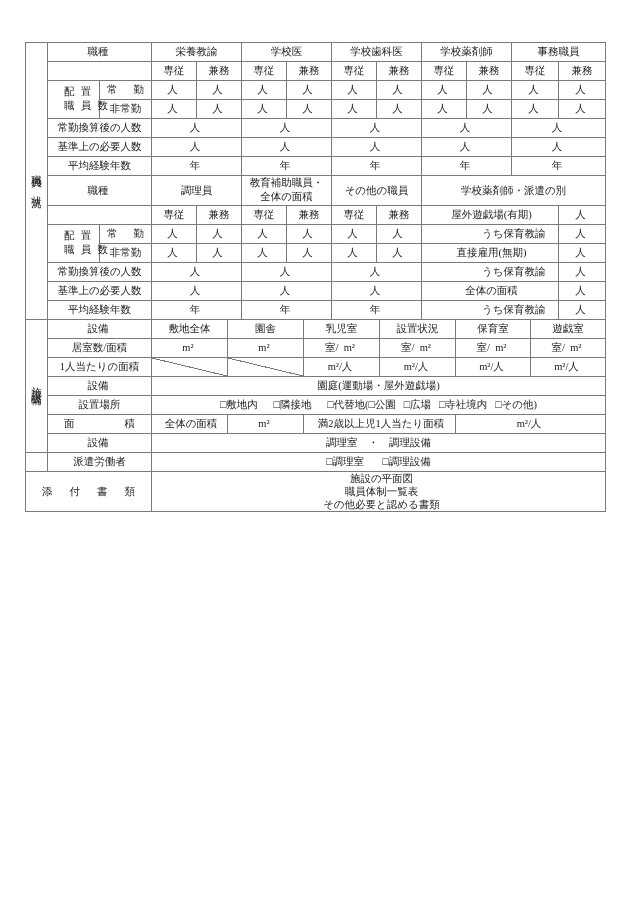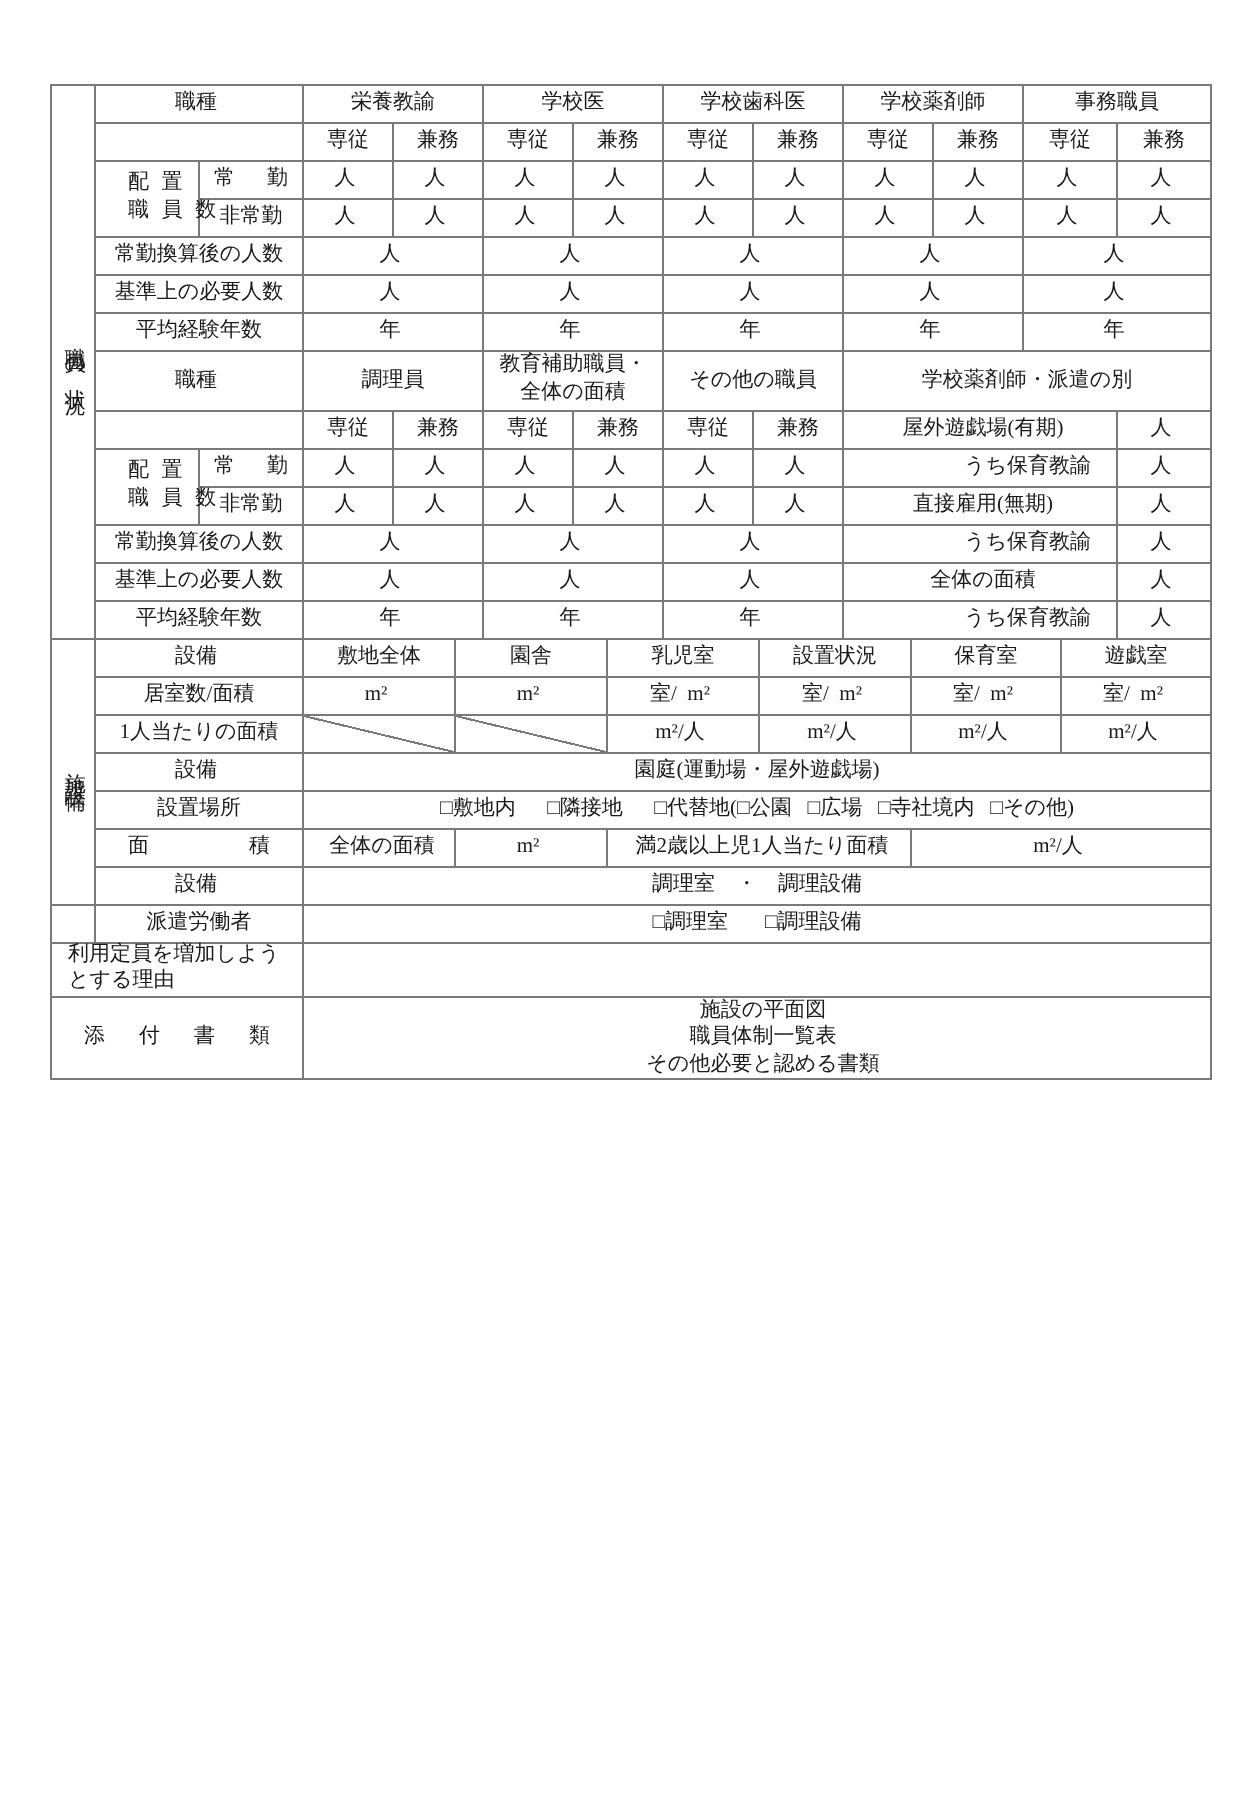--- a/index.html
+++ b/index.html
@@ -377,27 +377,20 @@
     </tr>
   </tbody>
     </table>
 
   <table class="grid" style="margin-top:-1px">
     <colgroup>
       <col style="width:126px">
         <col style="width:454px">
     </colgroup>
     <tbody>
-        <tr>
-      <td class="taller twoline" style="text-align:left;padding-left:8px">
-        <span>利用定員を増加しよう</span><br>
-        <span>とする理由</span>
-      </td>
-      <td class="taller bigcell"></td>
-    </tr>
     <tr>
       <td class="attach just-wide">添 付 書 類</td>
       <td class="attach bigcell">
         <div>施設の平面図</div>
         <div>職員体制一覧表</div>
         <div>その他必要と認める書類</div>
       </td>
     </tr>
   </tbody>
     </table>

